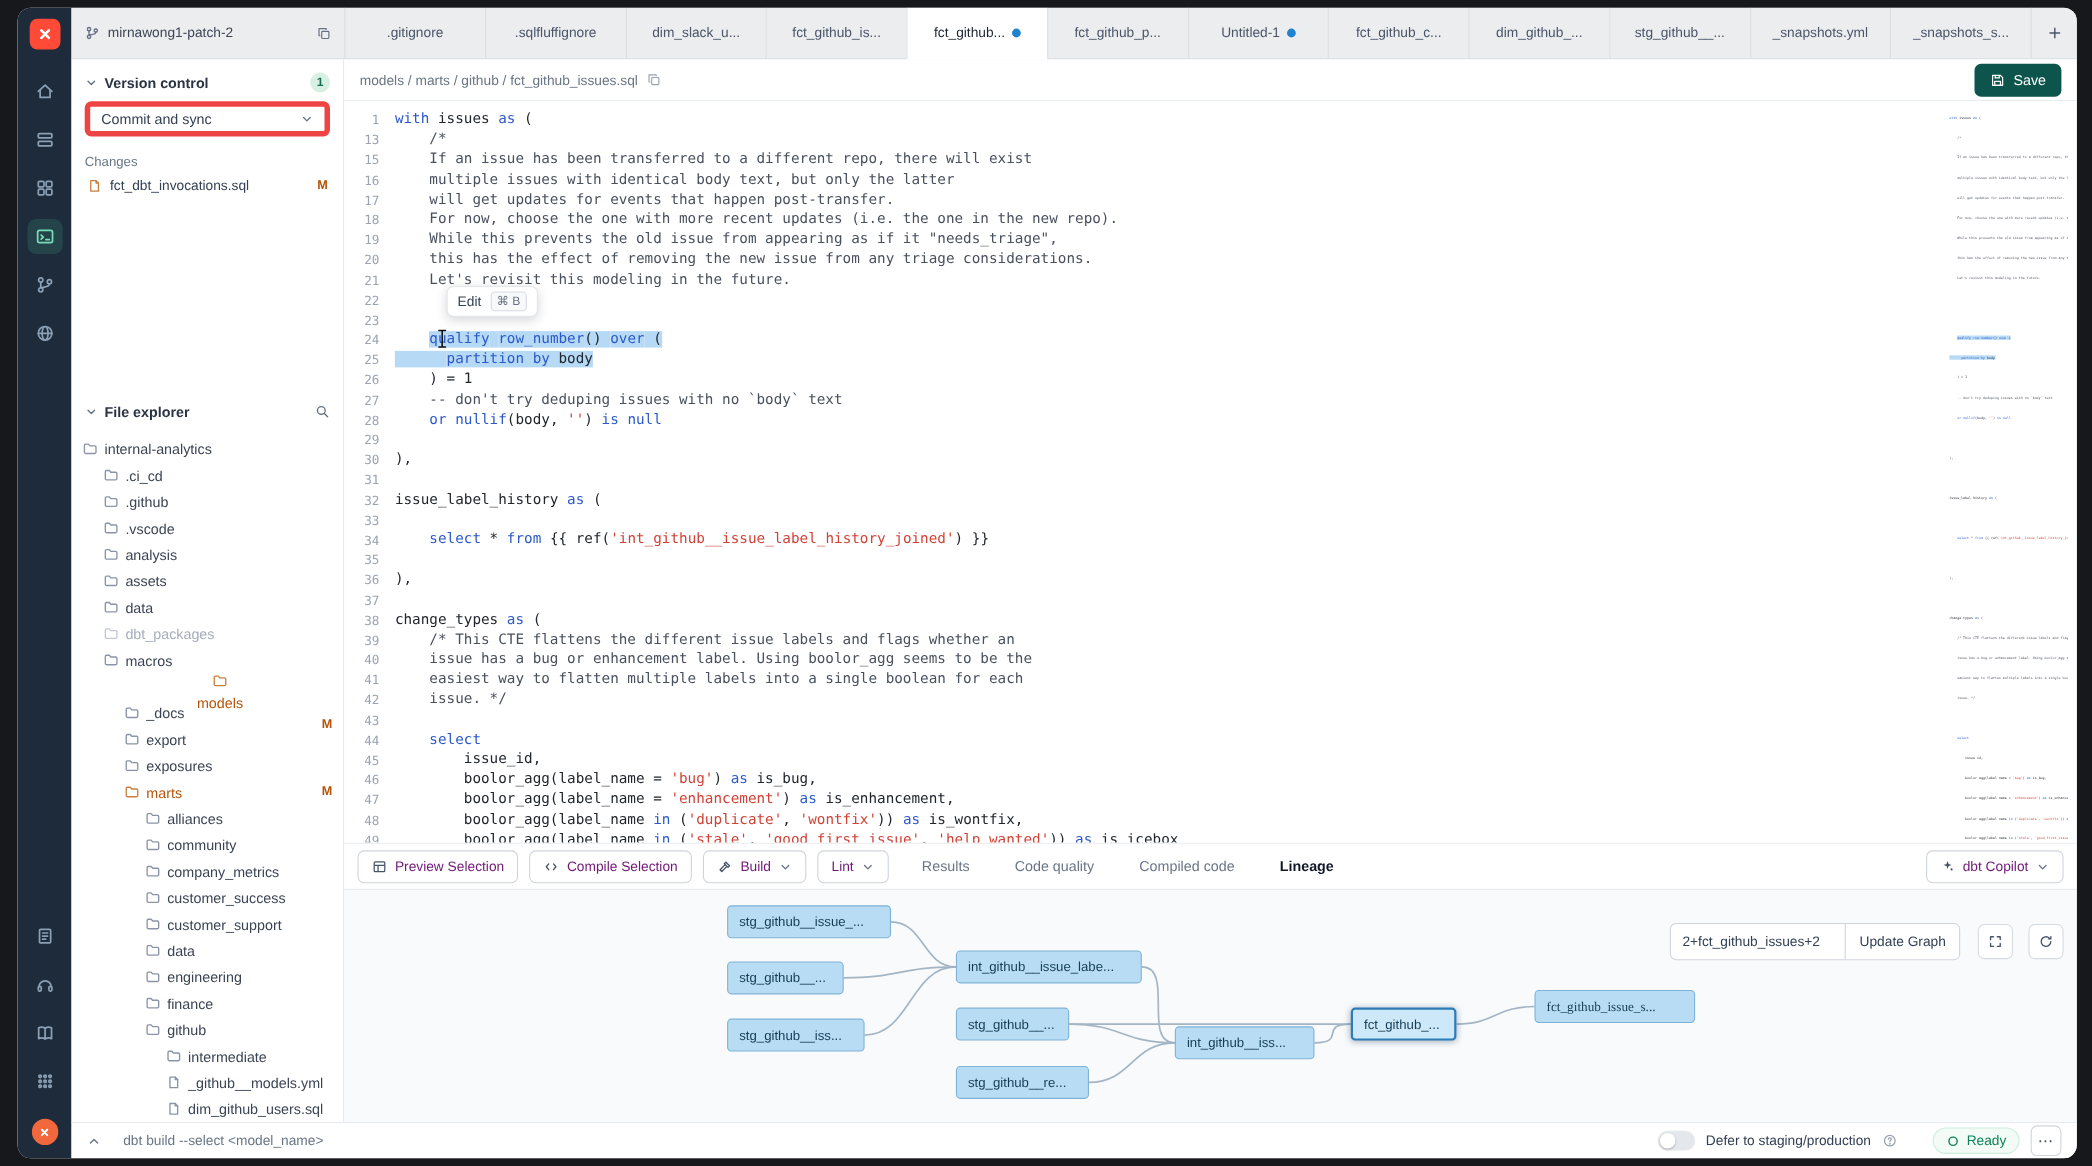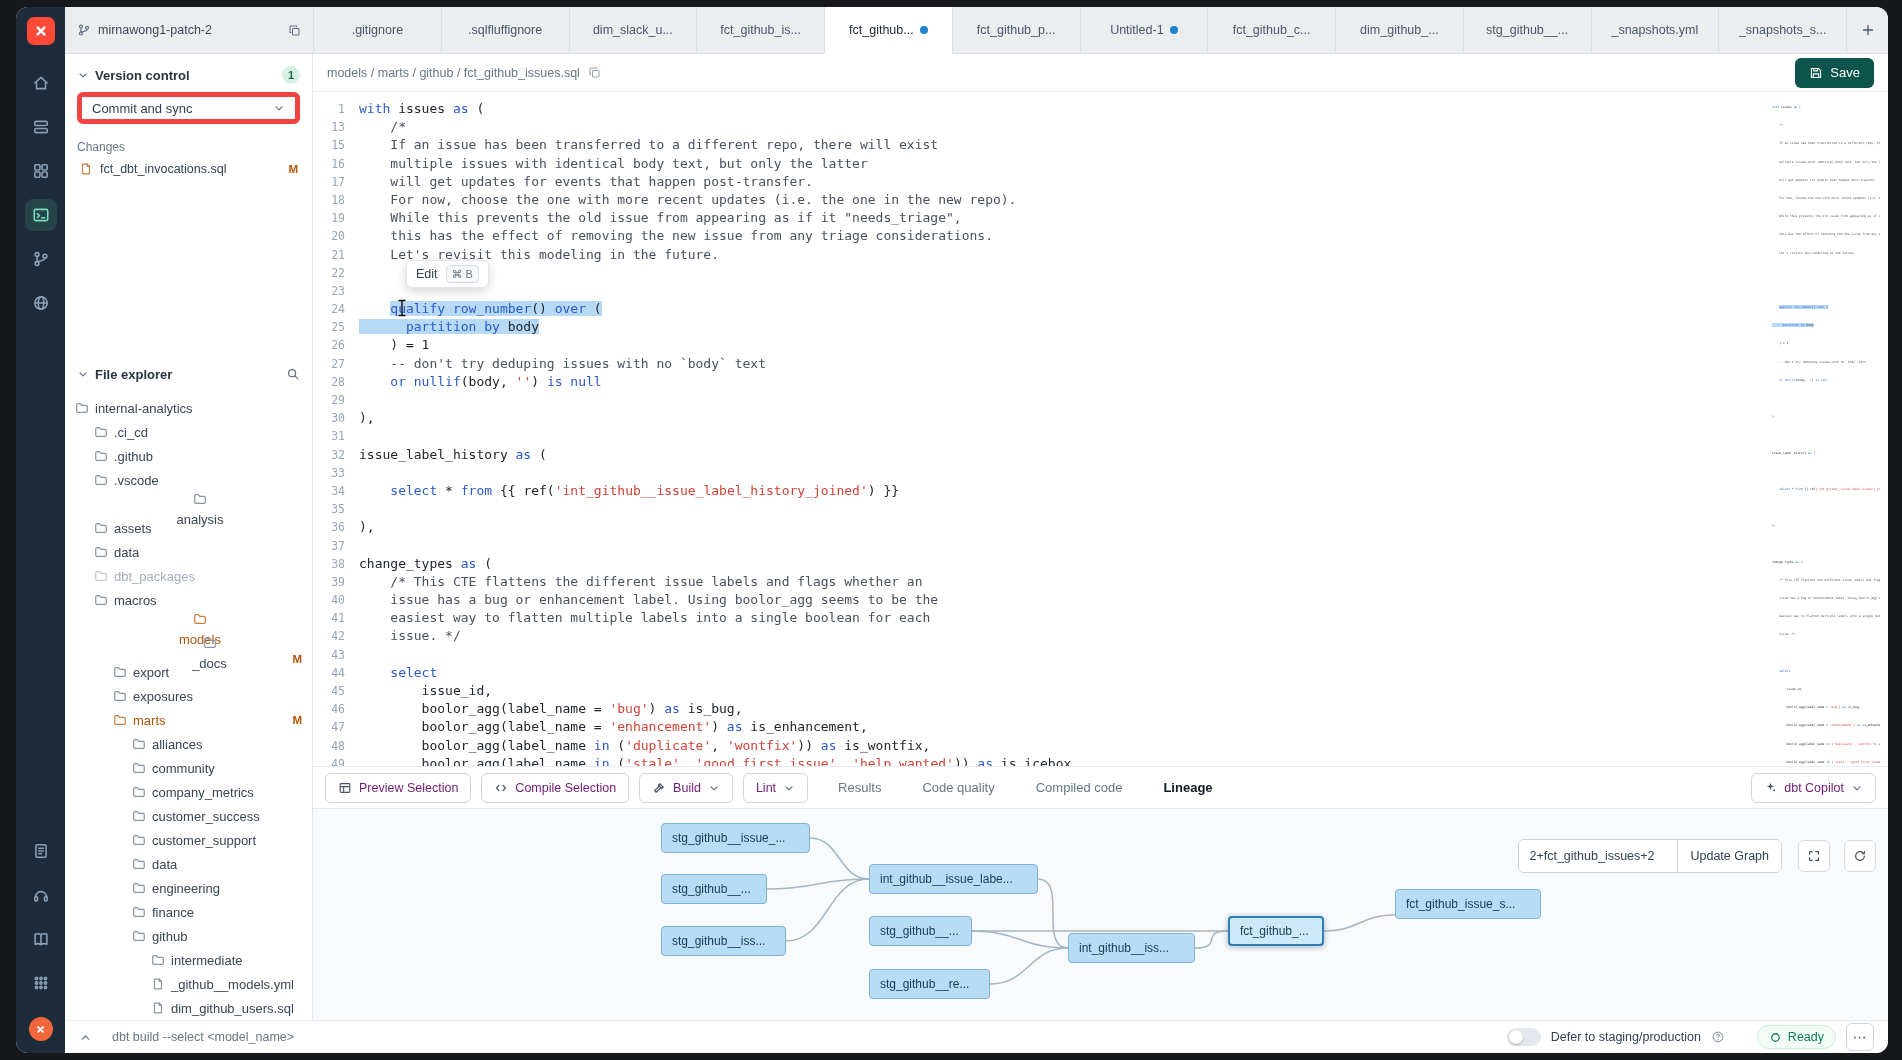--- a/index.html
+++ b/index.html
@@ -340,21 +340,21 @@
               <span>.github</span>
             </div>
             <div class="tree-row" style="padding-left: 21px;">
               <span class="ticon">
                 <svg viewBox="0 0 16 16" width="14" height="14" fill="none" stroke="currentColor" stroke-width="1.4" stroke-linecap="round" stroke-linejoin="round">
                   <path d="M2 4.3c0-.7.5-1.2 1.2-1.2h3l1.5 1.8h5.1c.7 0 1.2.5 1.2 1.2v5.6c0 .7-.5 1.2-1.2 1.2H3.2c-.7 0-1.2-.5-1.2-1.2z"></path>
                 </svg>
               </span>
               <span>.vscode</span>
             </div>
-            <div class="tree-row" style="padding-left: 21px; flex-direction: column;">
+            <div class="tree-row" style="padding-left: 21px;">
               <span class="ticon">
                 <svg viewBox="0 0 16 16" width="14" height="14" fill="none" stroke="currentColor" stroke-width="1.4" stroke-linecap="round" stroke-linejoin="round">
                   <path d="M2 4.3c0-.7.5-1.2 1.2-1.2h3l1.5 1.8h5.1c.7 0 1.2.5 1.2 1.2v5.6c0 .7-.5 1.2-1.2 1.2H3.2c-.7 0-1.2-.5-1.2-1.2z"></path>
                 </svg>
               </span>
               <span>analysis</span>
             </div>
             <div class="tree-row" style="padding-left: 21px;">
               <span class="ticon">
                 <svg viewBox="0 0 16 16" width="14" height="14" fill="none" stroke="currentColor" stroke-width="1.4" stroke-linecap="round" stroke-linejoin="round">
@@ -389,21 +389,21 @@
             </div>
             <div class="tree-row modified" style="padding-left: 21px; flex-direction: column;">
               <span class="ticon">
                 <svg viewBox="0 0 16 16" width="14" height="14" fill="none" stroke="currentColor" stroke-width="1.4" stroke-linecap="round" stroke-linejoin="round">
                   <path d="M2 4.3c0-.7.5-1.2 1.2-1.2h3l1.5 1.8h5.1c.7 0 1.2.5 1.2 1.2v5.6c0 .7-.5 1.2-1.2 1.2H3.2c-.7 0-1.2-.5-1.2-1.2z"></path>
                 </svg>
               </span>
               <span>models</span>
               <span class="m">M</span>
             </div>
-            <div class="tree-row" style="padding-left: 40px; flex-direction: column;">
+            <div class="tree-row" style="padding-left: 40px;">
               <span class="ticon">
                 <svg viewBox="0 0 16 16" width="14" height="14" fill="none" stroke="currentColor" stroke-width="1.4" stroke-linecap="round" stroke-linejoin="round">
                   <path d="M2 4.3c0-.7.5-1.2 1.2-1.2h3l1.5 1.8h5.1c.7 0 1.2.5 1.2 1.2v5.6c0 .7-.5 1.2-1.2 1.2H3.2c-.7 0-1.2-.5-1.2-1.2z"></path>
                 </svg>
               </span>
               <span>_docs</span>
             </div>
             <div class="tree-row" style="padding-left: 40px;">
               <span class="ticon">
                 <svg viewBox="0 0 16 16" width="14" height="14" fill="none" stroke="currentColor" stroke-width="1.4" stroke-linecap="round" stroke-linejoin="round">
@@ -790,21 +790,21 @@
             </svg>
           <div>
               <div class="node" style="left: 348px; top: 14px; width: 149px;">stg_github__issue_...</div>
               <div class="node" style="left: 348px; top: 65px; width: 106px;">stg_github__...</div>
               <div class="node" style="left: 348px; top: 117px; width: 125px;">stg_github__iss...</div>
               <div class="node" style="left: 556px; top: 55px; width: 169px;">int_github__issue_labe...</div>
               <div class="node" style="left: 556px; top: 107px; width: 103px;">stg_github__...</div>
               <div class="node" style="left: 755px; top: 124px; width: 127px;">int_github__iss...</div>
               <div class="node" style="left: 556px; top: 160px; width: 121px;">stg_github__re...</div>
               <div class="node selected" style="left: 915px; top: 107px; width: 96px;">fct_github_...</div>
-              <div class="node" style="left: 1082px; top: 80px; width: 146px;">fct_github_issue_s...</div>
+              <div class="node" style="left: 1082px; top: 91px; width: 146px; font-family: Liberation Serif, serif;">fct_github_issue_s...</div>
             </div>
           <div class="graph-controls">
             <div class="selector">
               <input value="2+fct_github_issues+2" style="">
               <button class="update-btn">Update Graph</button>
             </div>
             <div style="display:flex;gap:16px">
               <div class="icon-btn">
                 <svg viewBox="0 0 16 16" width="14" height="14" fill="none" stroke="currentColor" stroke-width="1.4" stroke-linecap="round" stroke-linejoin="round">
                     <path d="M3 6V3h3M13 6V3h-3M3 10v3h3M13 10v3h-3"></path>

